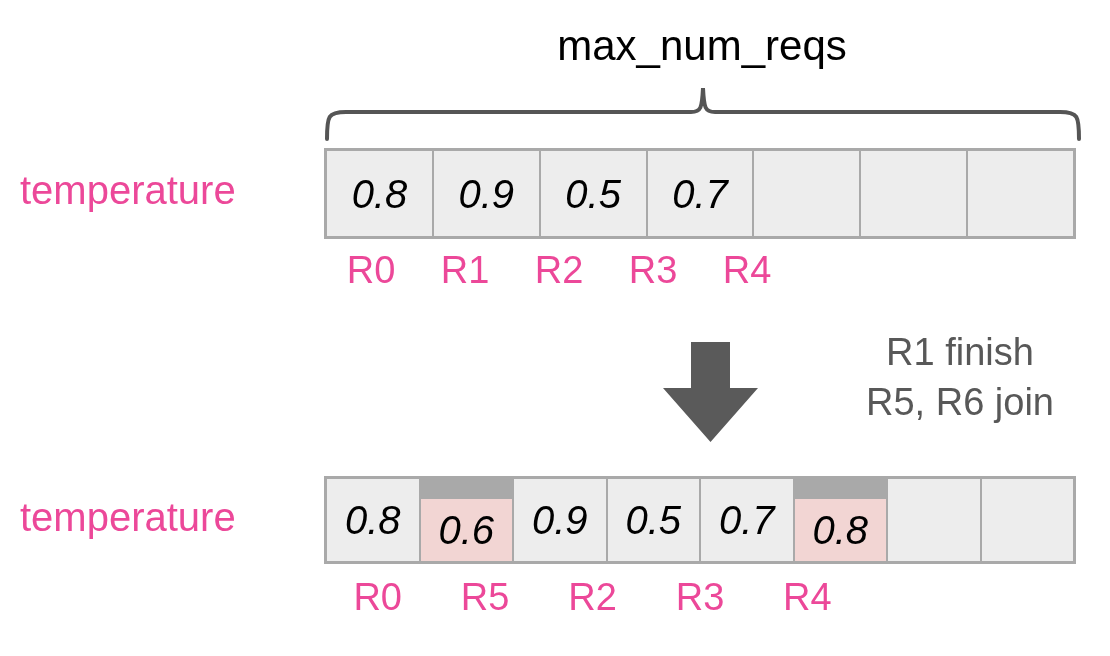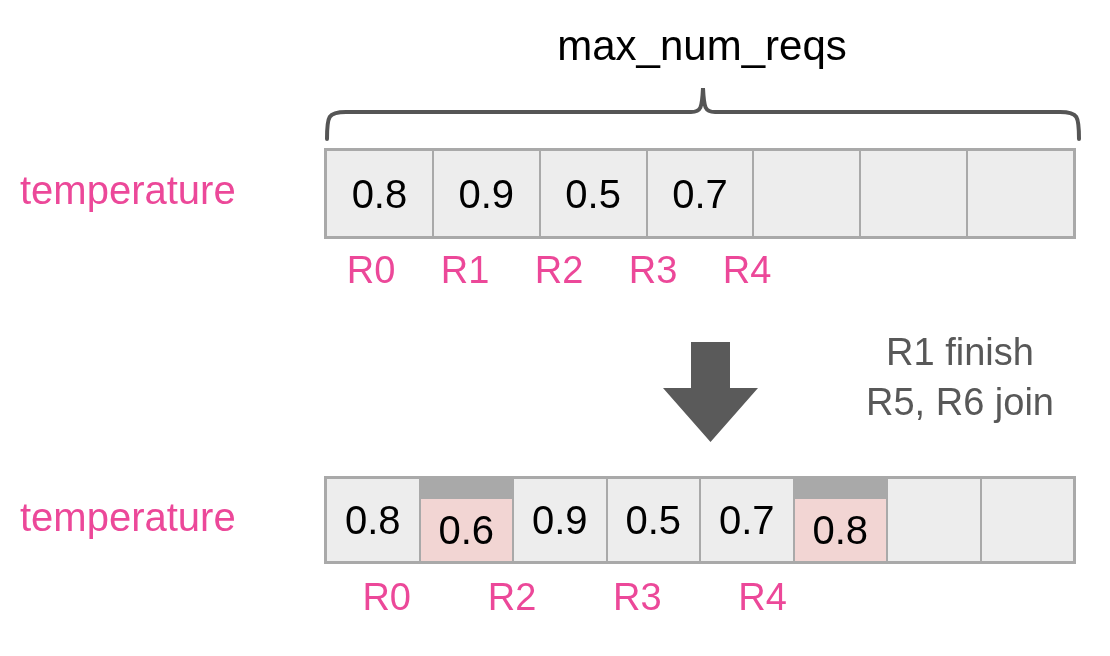--- a/index.html
+++ b/index.html
@@ -48,20 +48,21 @@
   #row-label-1 { left: 20px; top: 168px; }
   #row-label-2 { left: 20px; top: 495px; }
 
   
   .cell-row {
     position: absolute;
     display: flex;
     border: 3px solid #a9a9a9;
     box-sizing: border-box;
     background: #a9a9a9;
+    font-style: italic;
   }
   #cell-row-1 { left: 324px; top: 148px; width: 752px; height: 91px; }
   #cell-row-2 { left: 324px; top: 476px; width: 752px; height: 88px; }
 
   .cell {
     flex: 1 1 0;
     background: #ededed;
     border-right: 2px solid #a9a9a9;
     box-sizing: border-box;
     display: flex;
@@ -169,18 +170,19 @@
   <div class="cell">0.9</div>
   <div class="cell">0.5</div>
   <div class="cell">0.7</div>
   <div class="cell highlight">0.8</div>
   <div class="cell"></div>
   <div class="cell"></div>
 </div>
 
 <div class="index-row" id="index-row-2">
   <div class="index-label">R0</div>
+  <div class="index-label">R5</div>
   <div class="index-label">R2</div>
   <div class="index-label">R3</div>
   <div class="index-label">R4</div>
   <div class="index-label"></div>
   <div class="index-label"></div>
 </div>
 
 </body></html>

